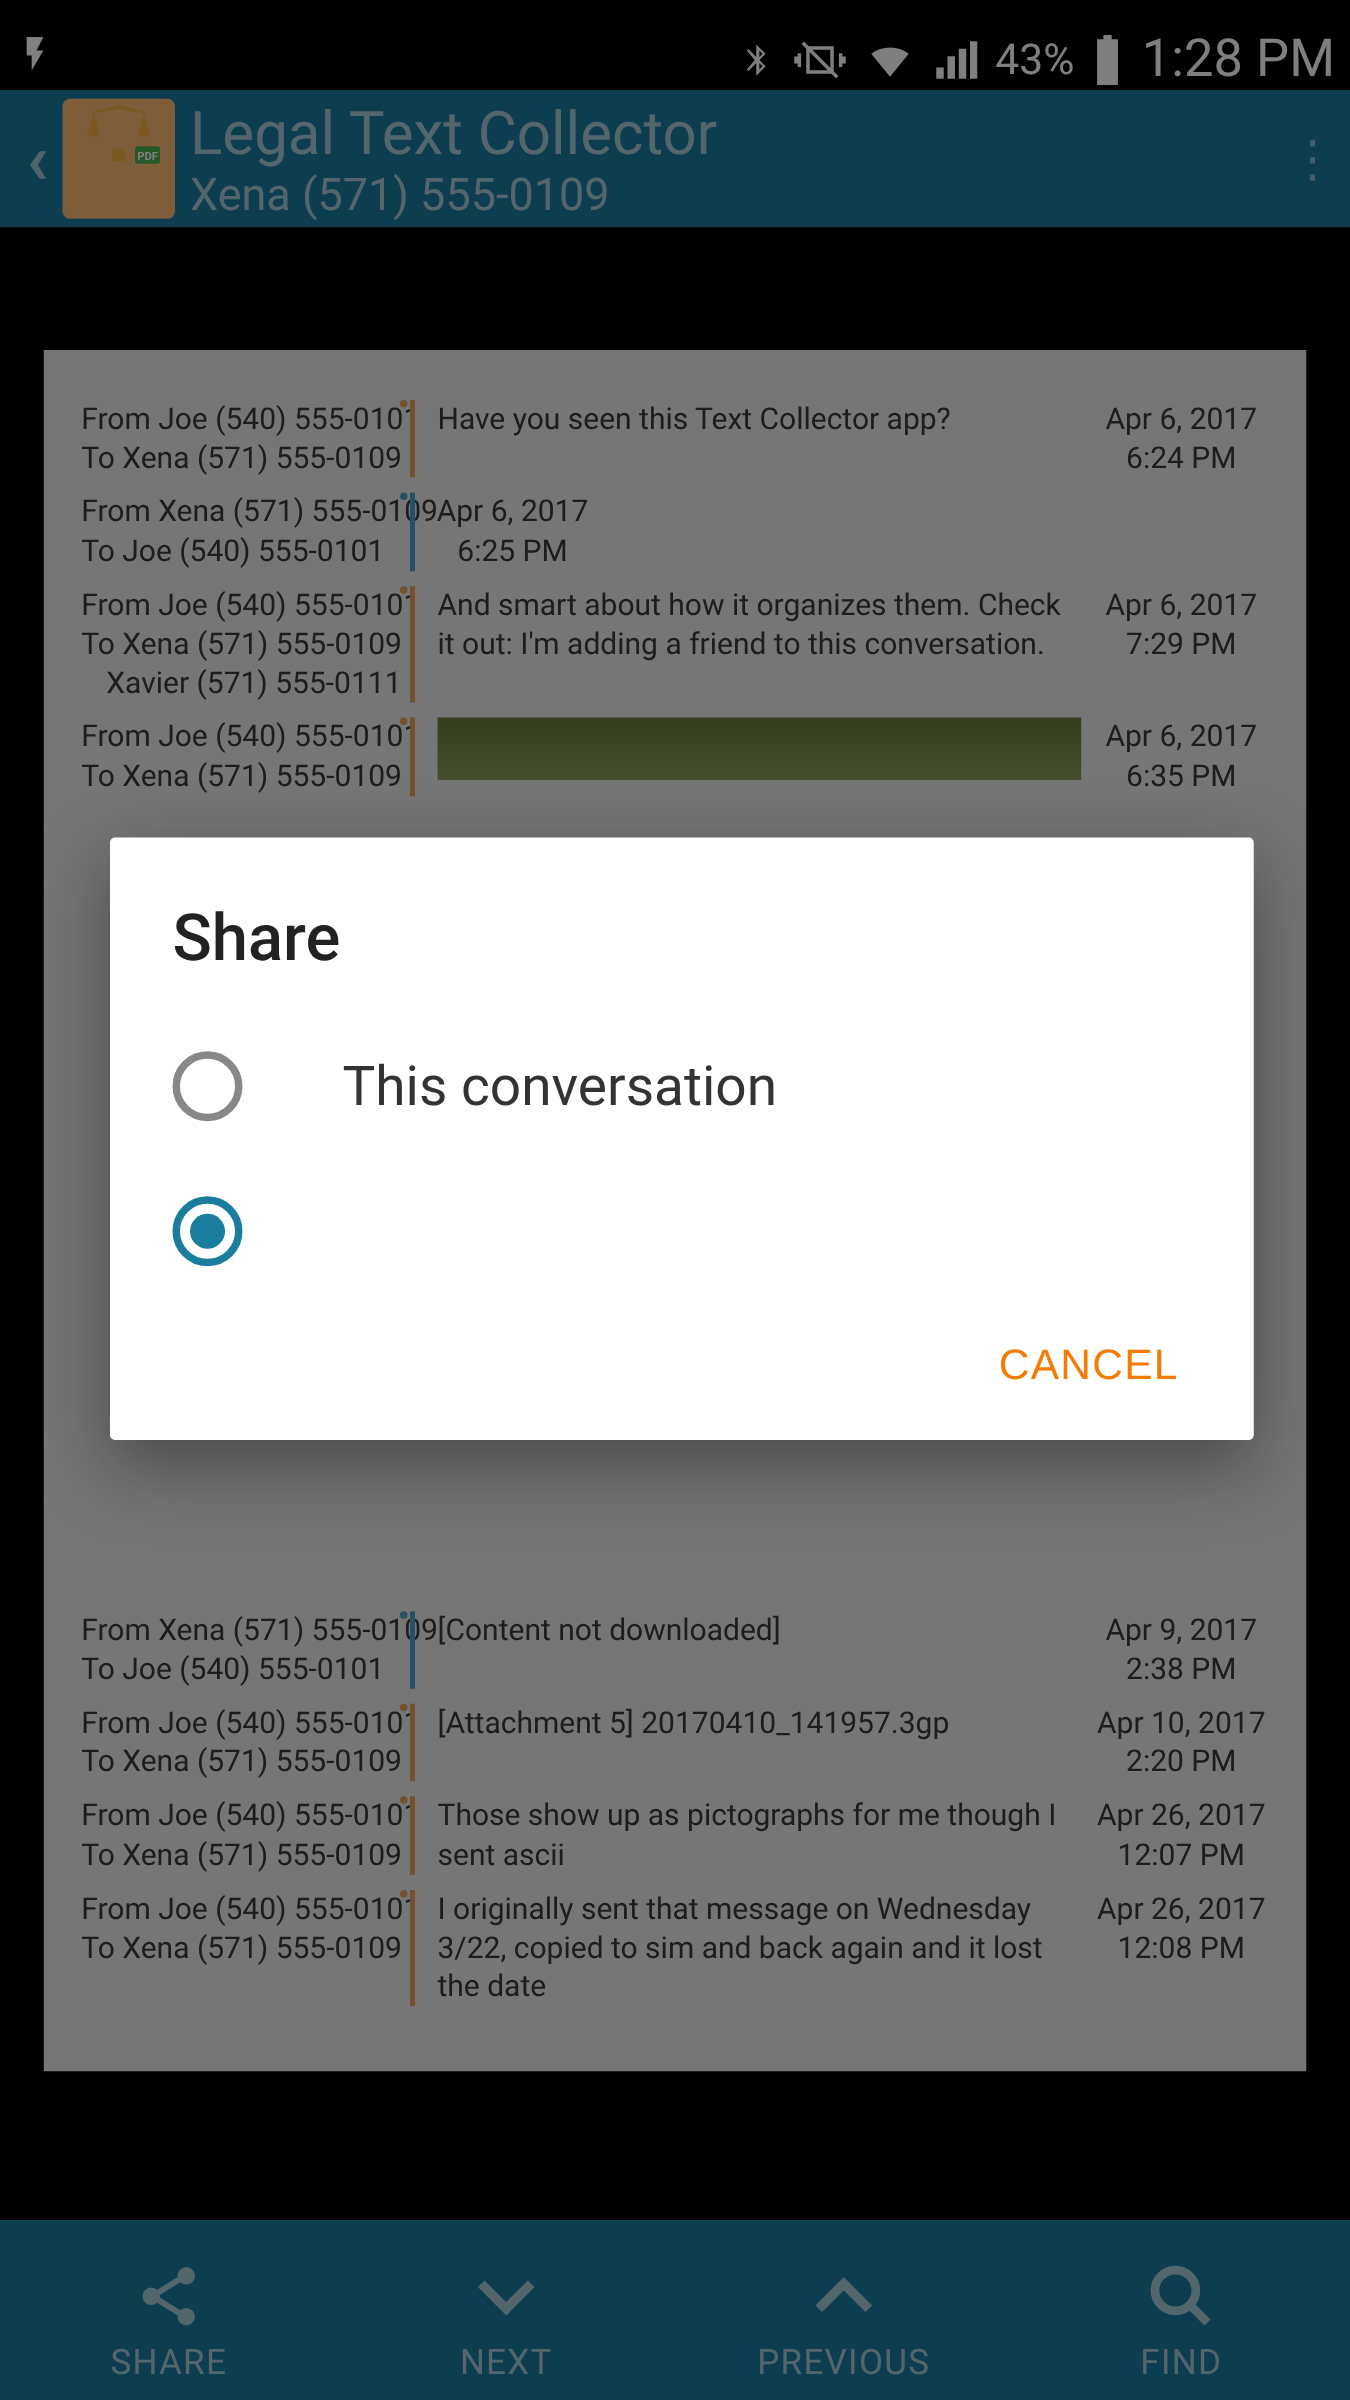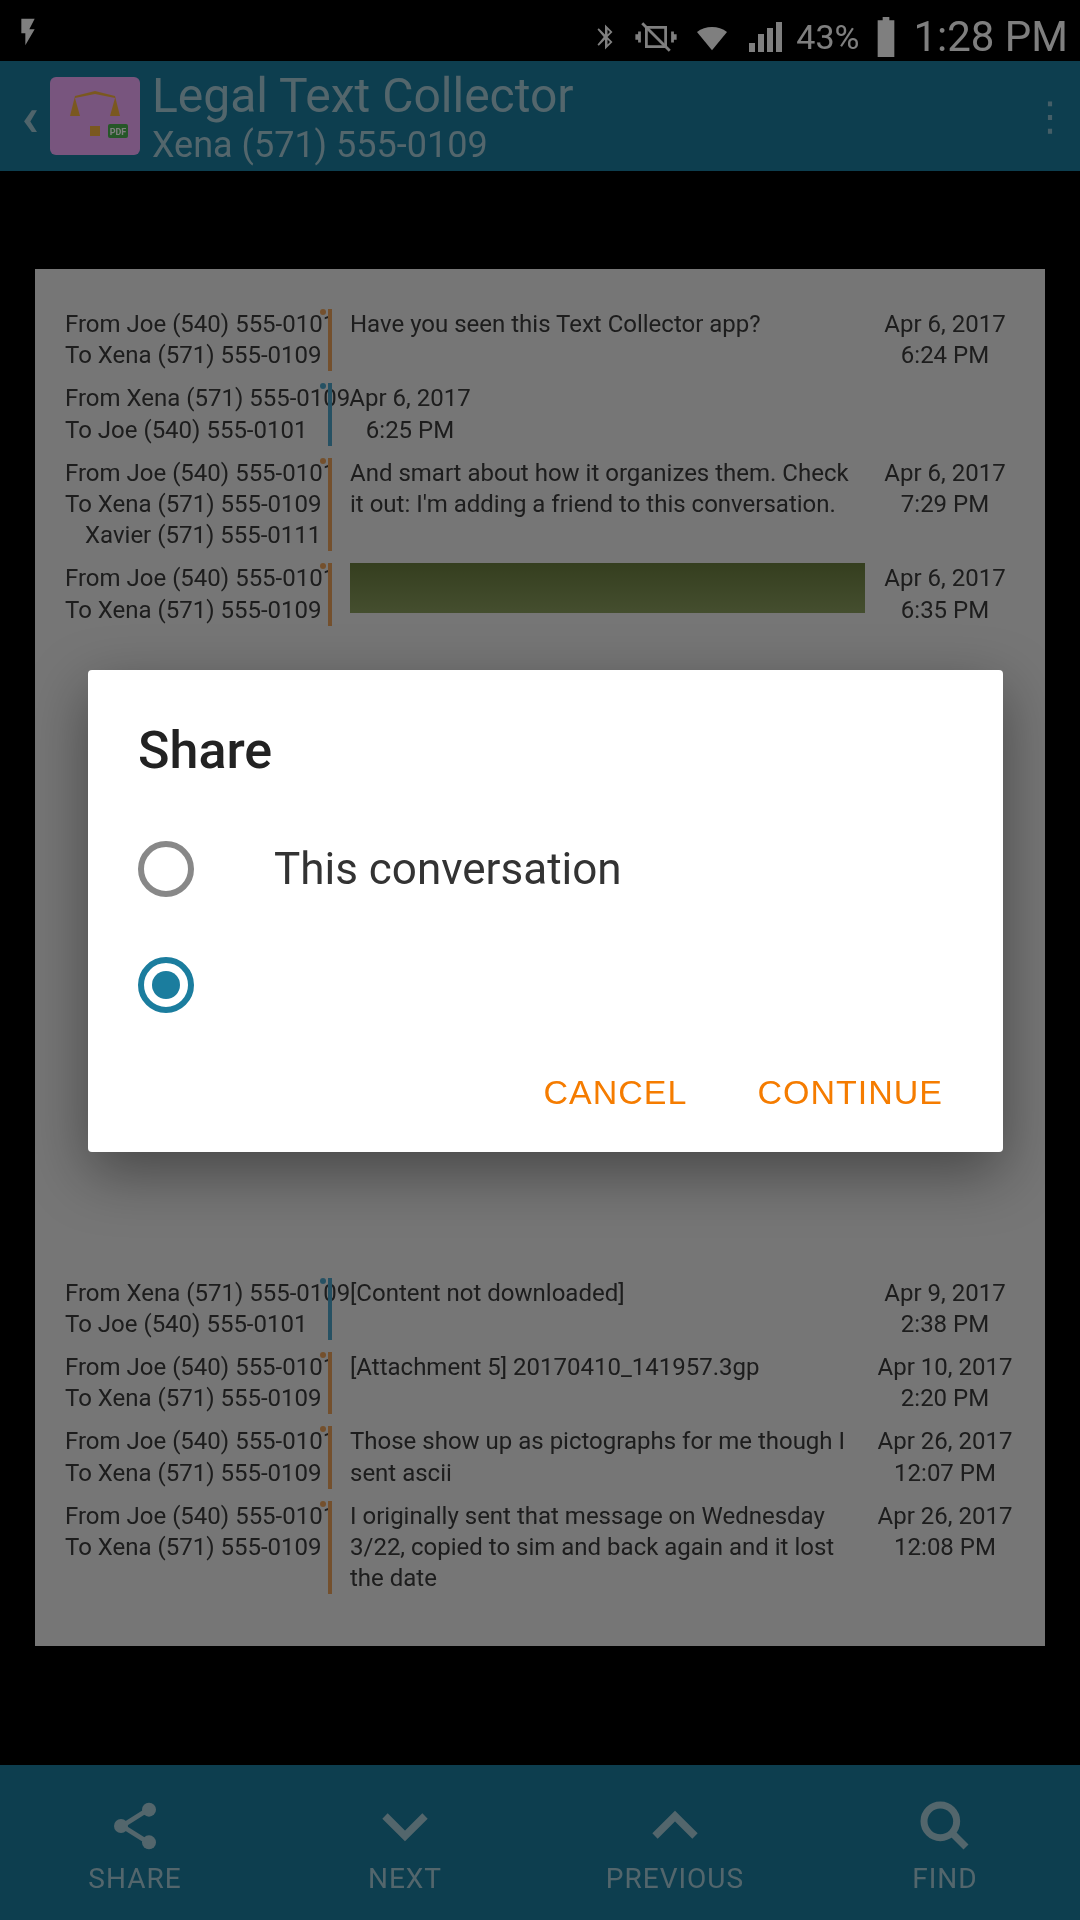--- a/index.html
+++ b/index.html
@@ -1,27 +1,27 @@
 <!DOCTYPE html>
 <html><head>
 <meta charset="utf-8">
 <style>
   * { margin: 0; padding: 0; box-sizing: border-box; }
   html, body { width: 1080px; height: 1920px; overflow: hidden; font-family: Roboto, Arial, sans-serif; background: #000; }
   
   
-  .status-bar { height: 61px; background: #000; color: #fff; display: flex; align-items: flex-start; padding: 12px 12px; font-size: 34px; }
+  .status-bar { height: 72px; background: #000; color: #fff; display: flex; align-items: flex-end; padding: 0 12px; font-size: 34px; }
   .status-left { flex: 0 0 auto; display: flex; align-items: center; gap: 8px; }
   .status-right { flex: 1; display: flex; justify-content: flex-end; align-items: center; gap: 14px; }
   .status-right span { display: inline-flex; align-items: center; }
   
   
   .app-header { height: 110px; background: #1b7d9e; display: flex; align-items: center; padding: 0 10px; }
   .back-btn { width: 40px; color: #9fc8d6; font-size: 56px; font-weight: bold; display:flex; align-items:center; justify-content:center;}
-  .app-logo { width: 90px; height: 78px; background: #f0abfc; border-radius: 6px; position: relative; margin-right: 12px; display:flex; align-items:center; justify-content:center;}
+  .app-logo { width: 90px; height: 96px; background: #fdba74; border-radius: 6px; position: relative; margin-right: 12px; display:flex; justify-content:center;}
   .app-titles { flex: 1; color: #a7ccd9; }
   .app-title { font-size: 48px; font-weight: 400; }
   .app-subtitle { font-size: 36px; }
   .menu-dots { width: 40px; color: #88bccf; font-size: 40px; text-align:center;}
   
   
   .content-area { position: relative; height: calc(1920px - 56px - 110px - 160px); background: #000; display: flex; align-items: flex-start; justify-content: center; padding-top: 98px;}
   .document { width: 1010px; background: #ececec; padding: 40px 30px; }
   .msg-row { display: flex; margin-bottom: 12px; font-size: 24px; color: #3a3a3a; line-height: 1.3; }
   .msg-meta { width: 255px; flex-shrink: 0; }
@@ -284,15 +284,14 @@
     <div class="radio-outer" id="r1"></div>
     <div class="radio-label">This conversation</div>
   </div>
   <div class="radio-row">
     <div class="radio-outer selected" id="r2">
         <div class="radio-inner"></div>
       </div>
   </div>
   <div class="dialog-actions">
     <button class="dialog-btn">CANCEL</button>
-    <button class="dialog-btn">CONTINUE</button>
   </div>
 </div>
 
 </body></html>

